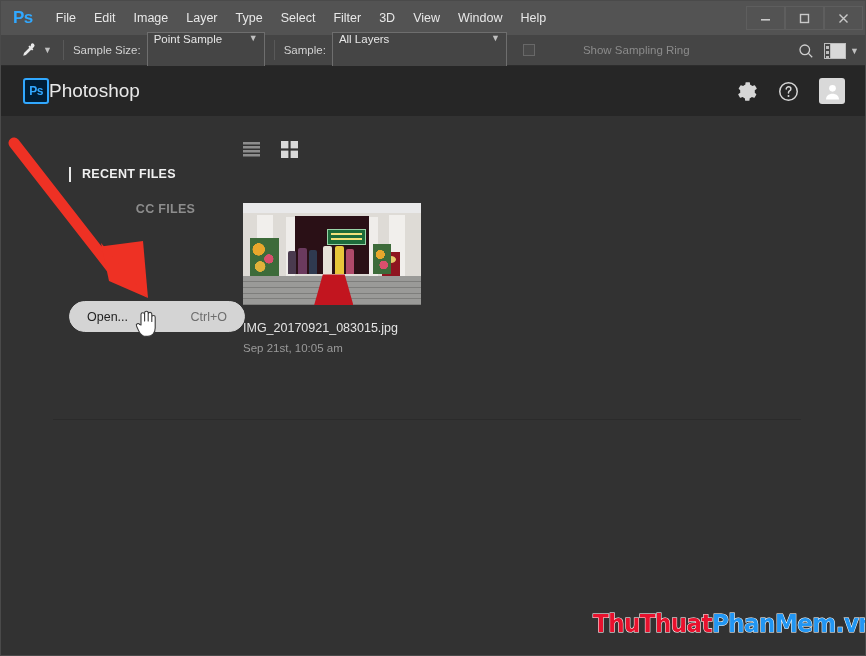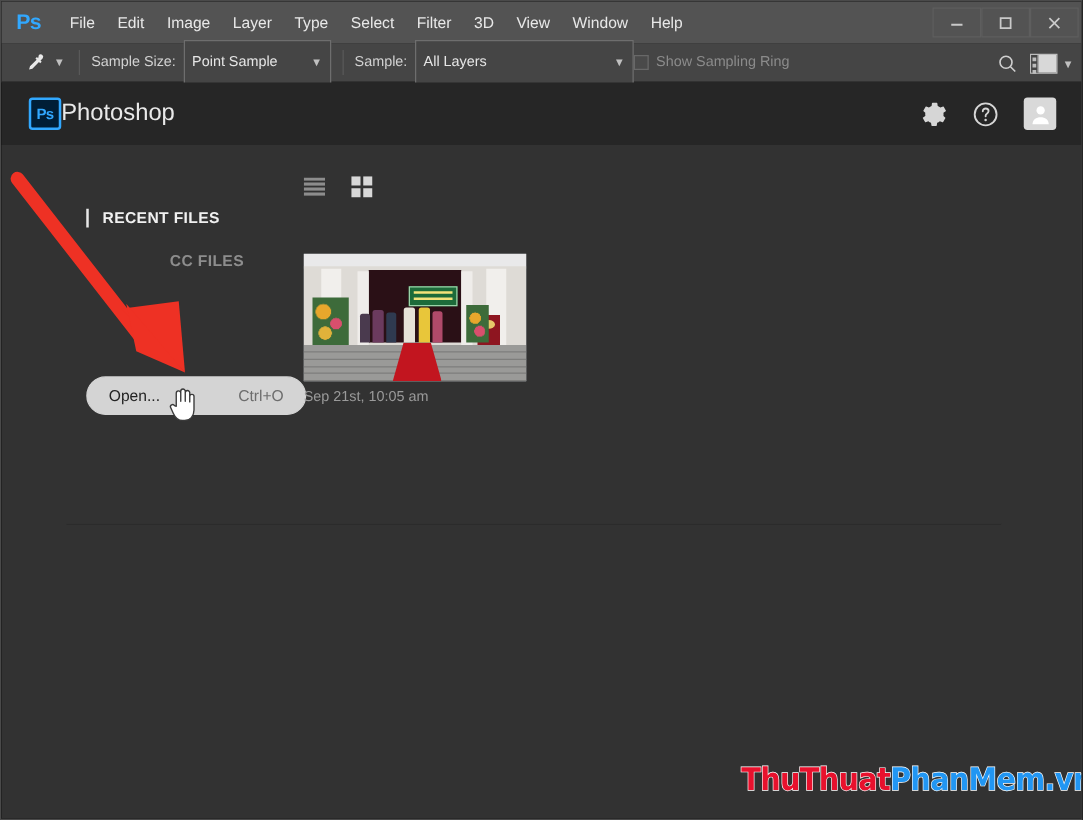--- a/index.html
+++ b/index.html
@@ -70,30 +70,30 @@
   }
   .opt-label {
     color: #d2d2d2; font-size: 11.5px; margin-right: 6px; white-space: nowrap;
   }
   .opt-select {
     background: #454545;
     border: 1px solid #6e6e6e;
     color: #e6e6e6;
     font-size: 11.5px;
     height: 36px;
-    display: flex; align-items: center;
+    display: flex; align-items: flex-start;
     padding: 0 6px;
     position: relative;
   }
   .opt-select .selval { flex: 1; }
   .opt-select .dd { color: #c0c0c0; font-size: 9px; margin-left: 8px; }
   #sel-samplesize { width: 118px; }
   #sel-sample { width: 175px; }
   #chk-sampling {
-    display: flex; align-items: center; 
+    display: flex; align-items: center; margin-left: 16px; gap: 42px;
   }
   #chk-sampling .box {
     width: 12px; height: 12px;
     border: 1px solid #686868;
     background: #4a4a4a;
     margin-right: 6px;
   }
   #chk-sampling .lbl { color: #8b8b8b; font-size: 11.5px; }
   #opt-right {
     position: absolute; right: 6px; top: 0;
@@ -472,20 +472,21 @@
         <span class="person" style="left:25%;  width:4.5%;height:23%; background:#4a3a4e;"></span>
         <span class="steps">
             <i></i>
             <i></i>
             <i></i>
             <i></i>
             <i></i>
           </span>
         <span class="carpet"></span>
       </div>
+      <div id="filename">IMG_20170921_083015.jpg</div>
       <div id="filedate">Sep 21st, 10:05 am</div>
     </div>
 
     <div id="divider"></div>
   </div>
 
   <svg id="arrow-annot" viewBox="0 0 200 190">
     <path d="M13 12 L112 139" stroke="#ee3124" stroke-width="11" stroke-linecap="round" fill="none"></path>
     <path d="M147 167 L96 116 L142 110 Z" fill="#ee3124"></path>
     <path d="M147 167 L100 112 L108 150 Z" fill="#ee3124"></path>

